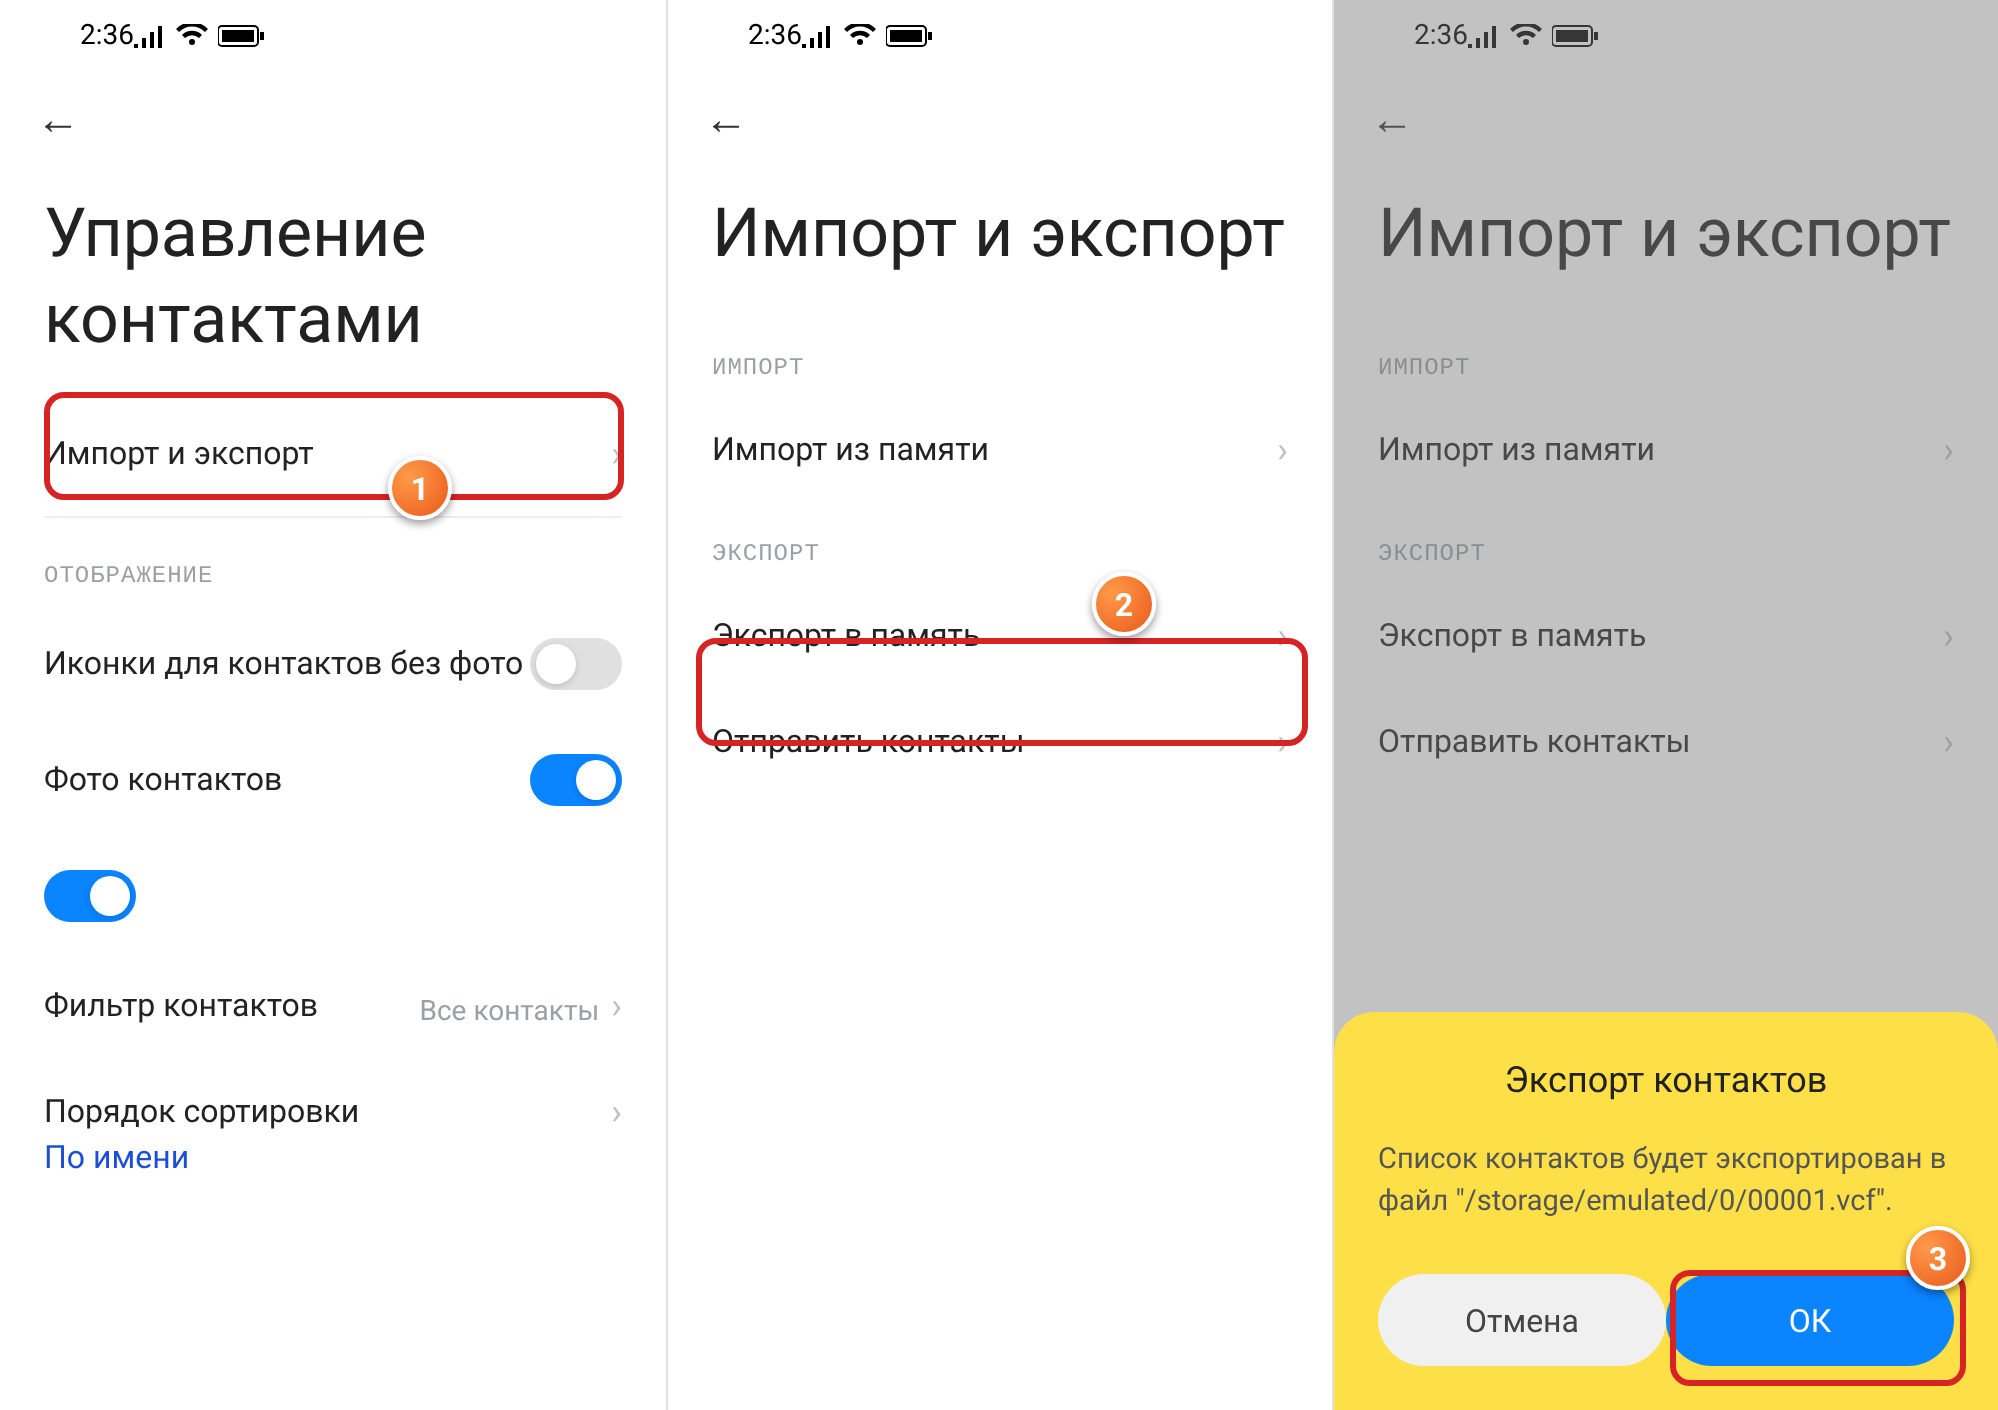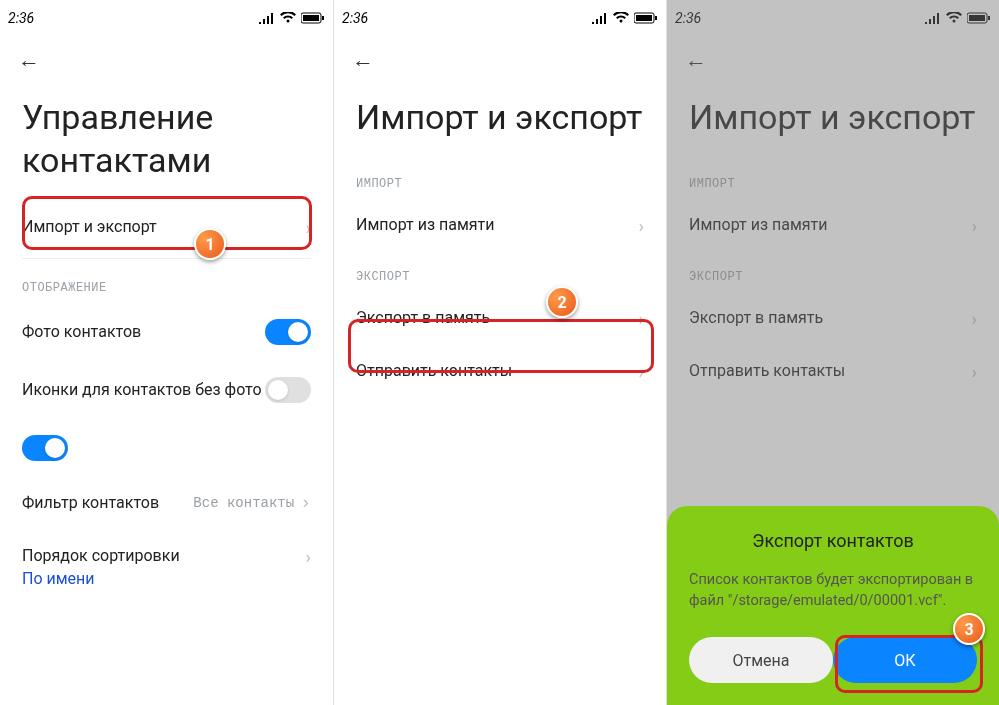--- a/index.html
+++ b/index.html
@@ -16,25 +16,23 @@
     height: 705px;
     position: relative;
     background: #fff;
     overflow: hidden;
   }
   .screen + .screen { border-left: 1px solid #e0e0e0; }
   .statusbar {
     height: 36px;
     display: flex;
     align-items: center;
-    justify-content: space-between;
-    padding: 0 8px;
+    padding: 0 40px;
     font-size: 14px;
     color: #000;
-    font-style: italic;
   }
   .status-icons { display: flex; align-items: center; gap: 5px; }
   .navbar {
     height: 48px;
     display: flex;
     align-items: center;
     padding: 0 18px;
   }
   .back-arrow { font-size: 22px; color: #333; cursor: pointer; }
   .page-title {
@@ -56,21 +54,21 @@
     display: flex;
     align-items: center;
     justify-content: space-between;
     padding: 16px 22px;
     font-size: 16px;
     color: #222;
     position: relative;
   }
   .item-label { flex: 1; line-height: 1.3; }
   .item-sub { font-size: 16px; color: #1d4ed8; margin-top: 2px; }
-  .item-right { color: #9aa0a6; font-size: 14px; display:flex; align-items:center; gap:6px;font-family:Liberation Mono, monospace;}
+  .item-right { color: #9aa0a6; font-size: 14px; display:flex; align-items:flex-end; gap:6px;}
   .chevron { color: #c0c0c0; font-size: 18px; }
   .divider { height: 1px; background: #eee; margin: 4px 22px; }
   .toggle {
     width: 46px; height: 26px; border-radius: 13px;
     position: relative; display: inline-block;
   }
   .toggle.on { background: #0a84ff; }
   .toggle.off { background: #e0e0e0; }
   .toggle::after {
     content: ""; position: absolute; width: 20px; height: 20px;
@@ -100,21 +98,21 @@
   }
   
   .dim {
     position: absolute; inset: 0;
     background: rgba(120,120,120,0.45);
     z-index: 5;
   }
   .sheet {
     position: absolute;
     left: 0; right: 0; bottom: 0;
-    background: #84cc16;
+    background: #fde047;
     border-top-left-radius: 20px;
     border-top-right-radius: 20px;
     padding: 24px 22px 22px;
     z-index: 10;
   }
   .sheet-title { font-size: 18px; color:#222; text-align:center; margin-bottom: 18px; }
   .sheet-text { font-size: 14.5px; color:#555; line-height:1.45; }
   .sheet-buttons { display:flex; margin-top: 26px; }
   .btn {
     flex:1; height: 46px; border-radius: 23px;
@@ -162,27 +160,27 @@
     <span class="chevron">›</span>
   </div>
   <div class="highlight" style="left:22px; top:196px; width:290px; height:54px;"></div>
   <div class="badge" style="left:194px; top:228px;">1</div>
 
   <div class="divider"></div>
 
   <div class="section-label">ОТОБРАЖЕНИЕ</div>
 
   <div class="item">
+    <span class="item-label">Иконки для контактов без фото</span>
+    <span class="toggle off"></span>
+  </div>
+
+  <div class="item">
     <span class="item-label">Фото контактов</span>
     <span class="toggle on"></span>
-  </div>
-
-  <div class="item">
-    <span class="item-label">Иконки для контактов без фото</span>
-    <span class="toggle off"></span>
   </div>
 
   <div class="item">
     <span class="toggle on"></span>
   </div>
 
   <div class="item">
     <span class="item-label">Фильтр контактов</span>
     <span class="item-right">
       <span>Все контакты</span>

